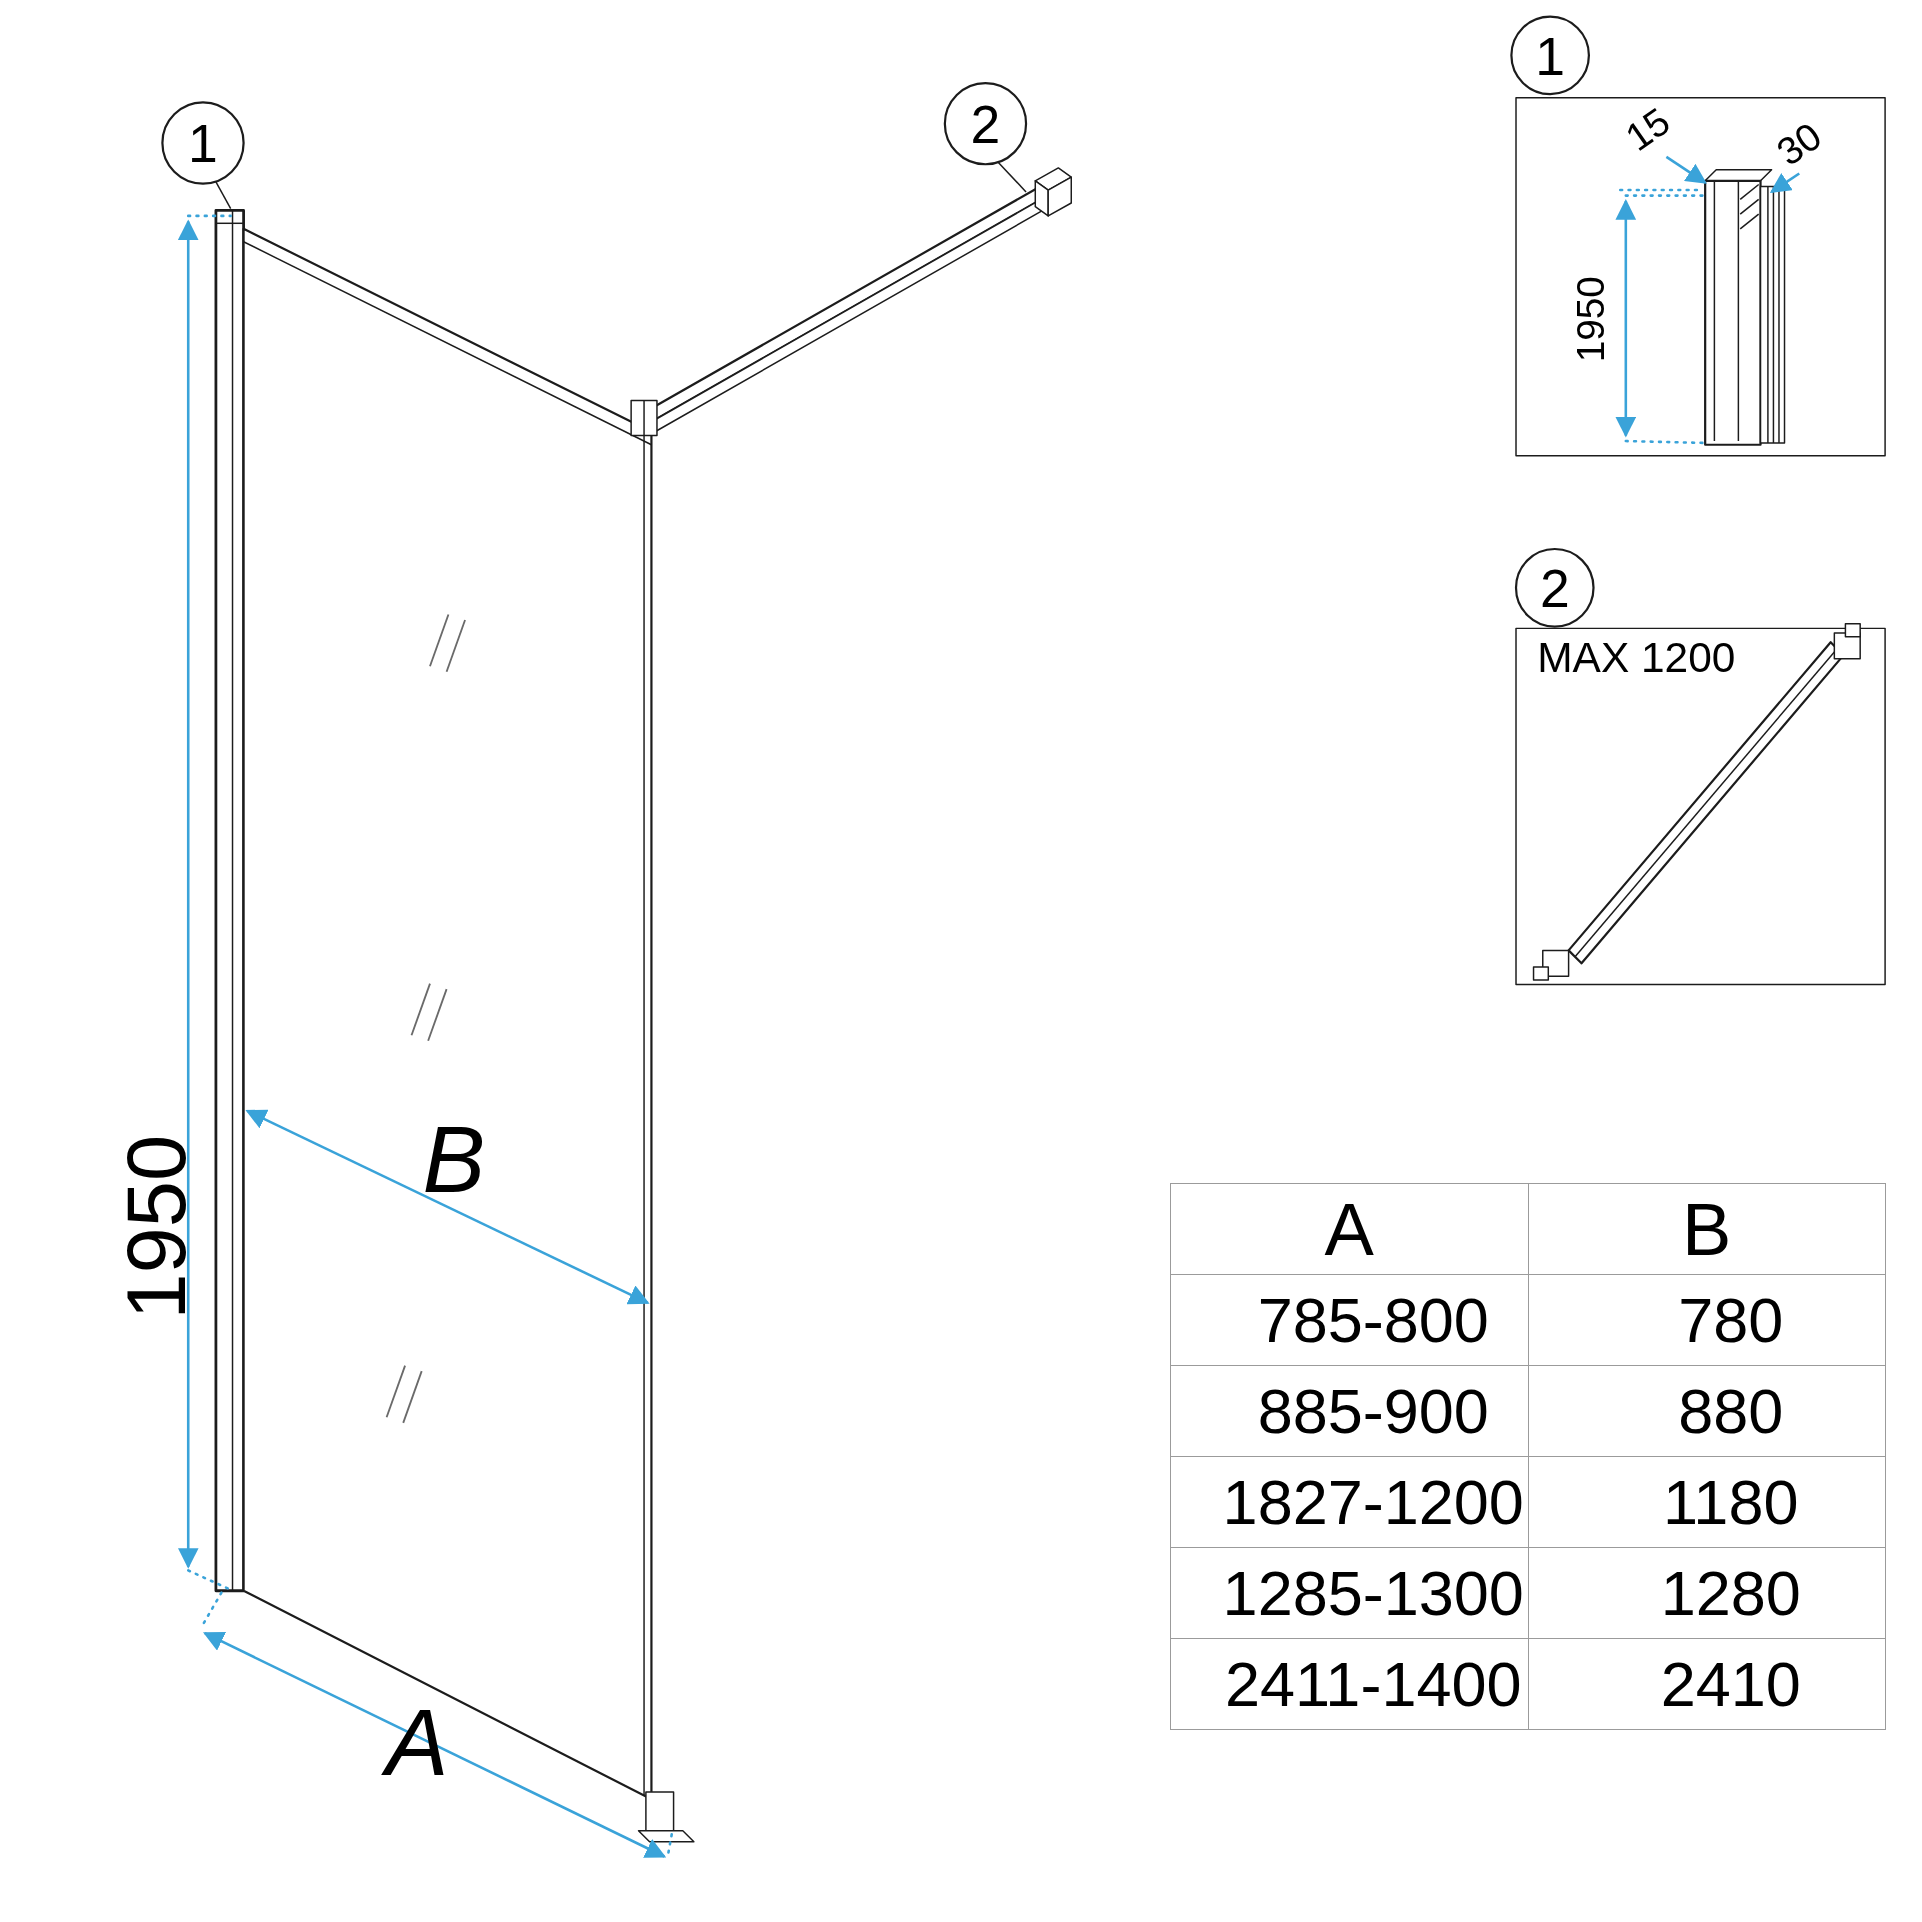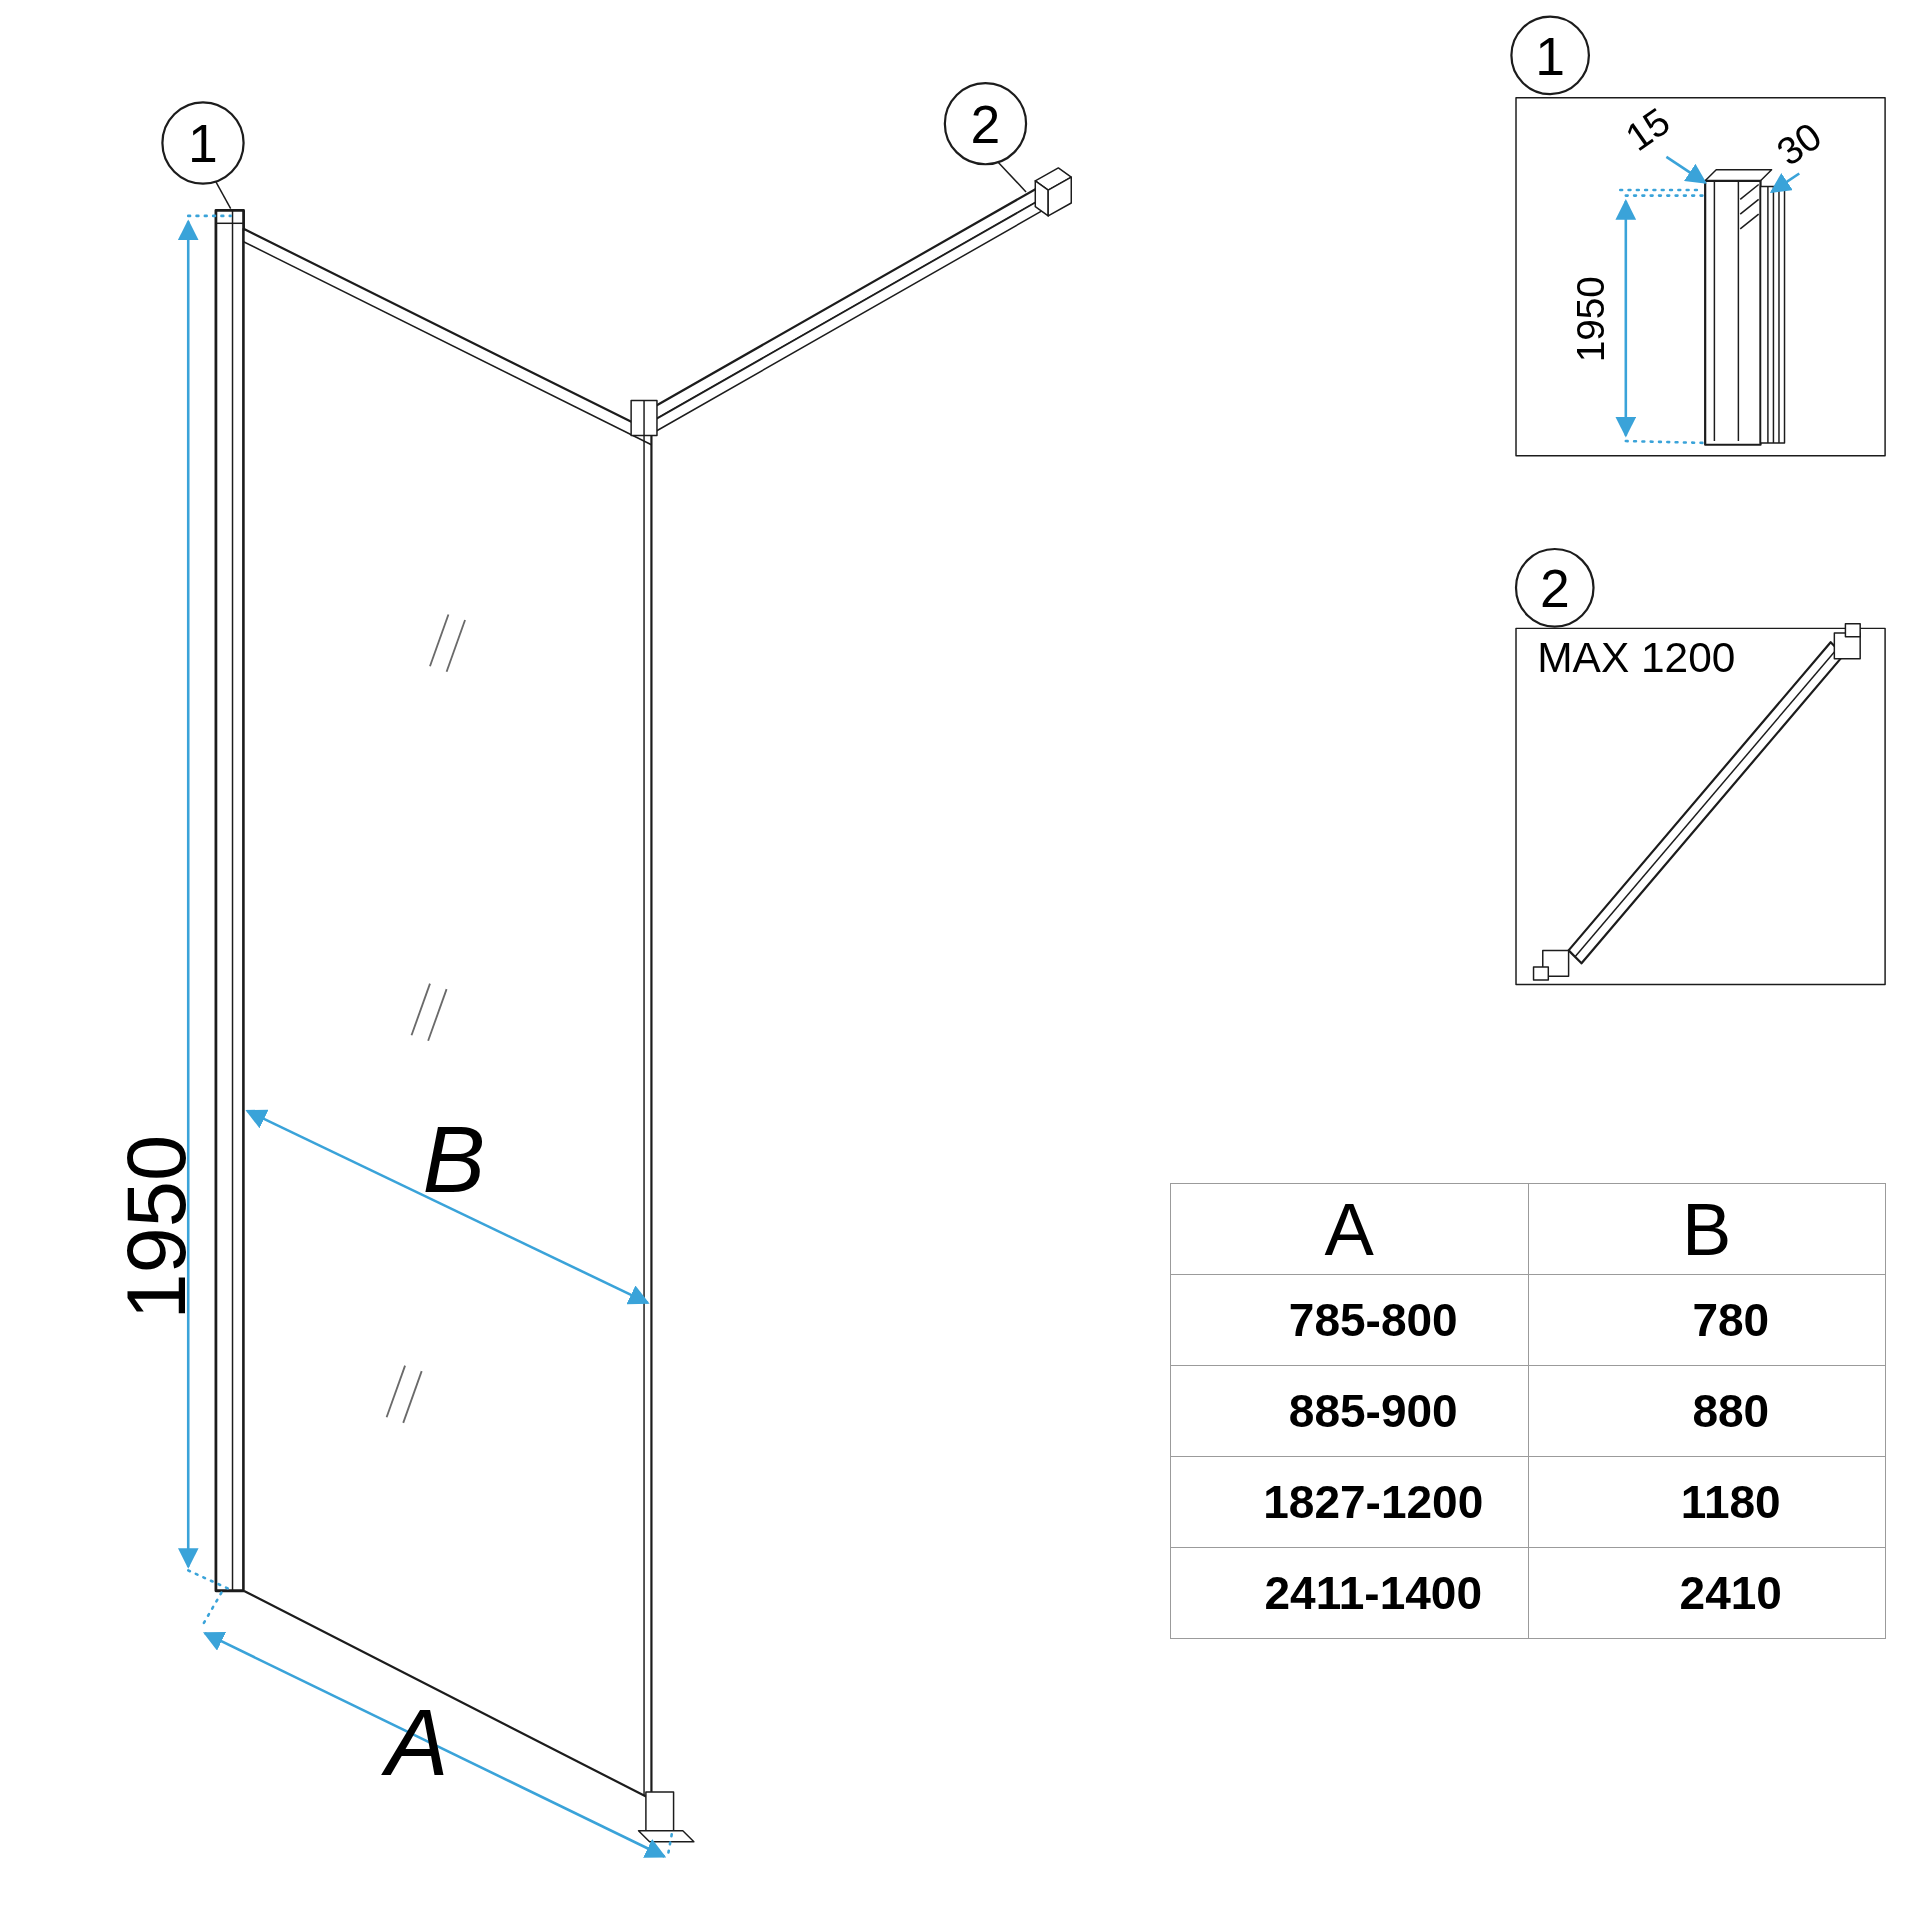--- a/index.html
+++ b/index.html
@@ -22,21 +22,21 @@
   .dim-label-small{font-size:42px;}
   .max-label{font-size:46px;}
 
   
   table.size-table{position:absolute;left:1170px;top:1183px;width:716px;
     border-collapse:collapse;table-layout:fixed;background:#fff;}
   table.size-table th,table.size-table td{
     border:1.8px solid #9b9b9b;text-align:center;vertical-align:middle;
     height:90px;padding:0;color:#000;}
   table.size-table th{font-size:74px;font-weight:normal;}
-  table.size-table td{font-size:46px;font-weight:bold;padding-left:48px;}
+  table.size-table td{font-size:63px;font-weight:normal;padding-left:48px;}
 </style>
 </head>
 <body>
 
 <div class="canvas">
 
   <svg width="1922" height="1922" viewBox="0 0 2083 2083">
     <defs>
       <marker id="arrB" viewBox="0 0 10 10" refX="9" refY="5" markerWidth="8" markerHeight="8" orient="auto-start-reverse">
         <path d="M0,0 L10,5 L0,10 z" fill="#3aa3d9"></path>
@@ -190,19 +190,23 @@
       </tr>
       <tr>
         <td>885-900</td>
         <td>880</td>
       </tr>
       <tr>
         <td>1827-1200</td>
         <td>1180</td>
       </tr>
       <tr>
+        <td>1285-1300</td>
+        <td>1280</td>
+      </tr>
+      <tr>
         <td>2411-1400</td>
         <td>2410</td>
       </tr>
     </tbody>
   </table>
 </div>
 
 
 </body></html>

